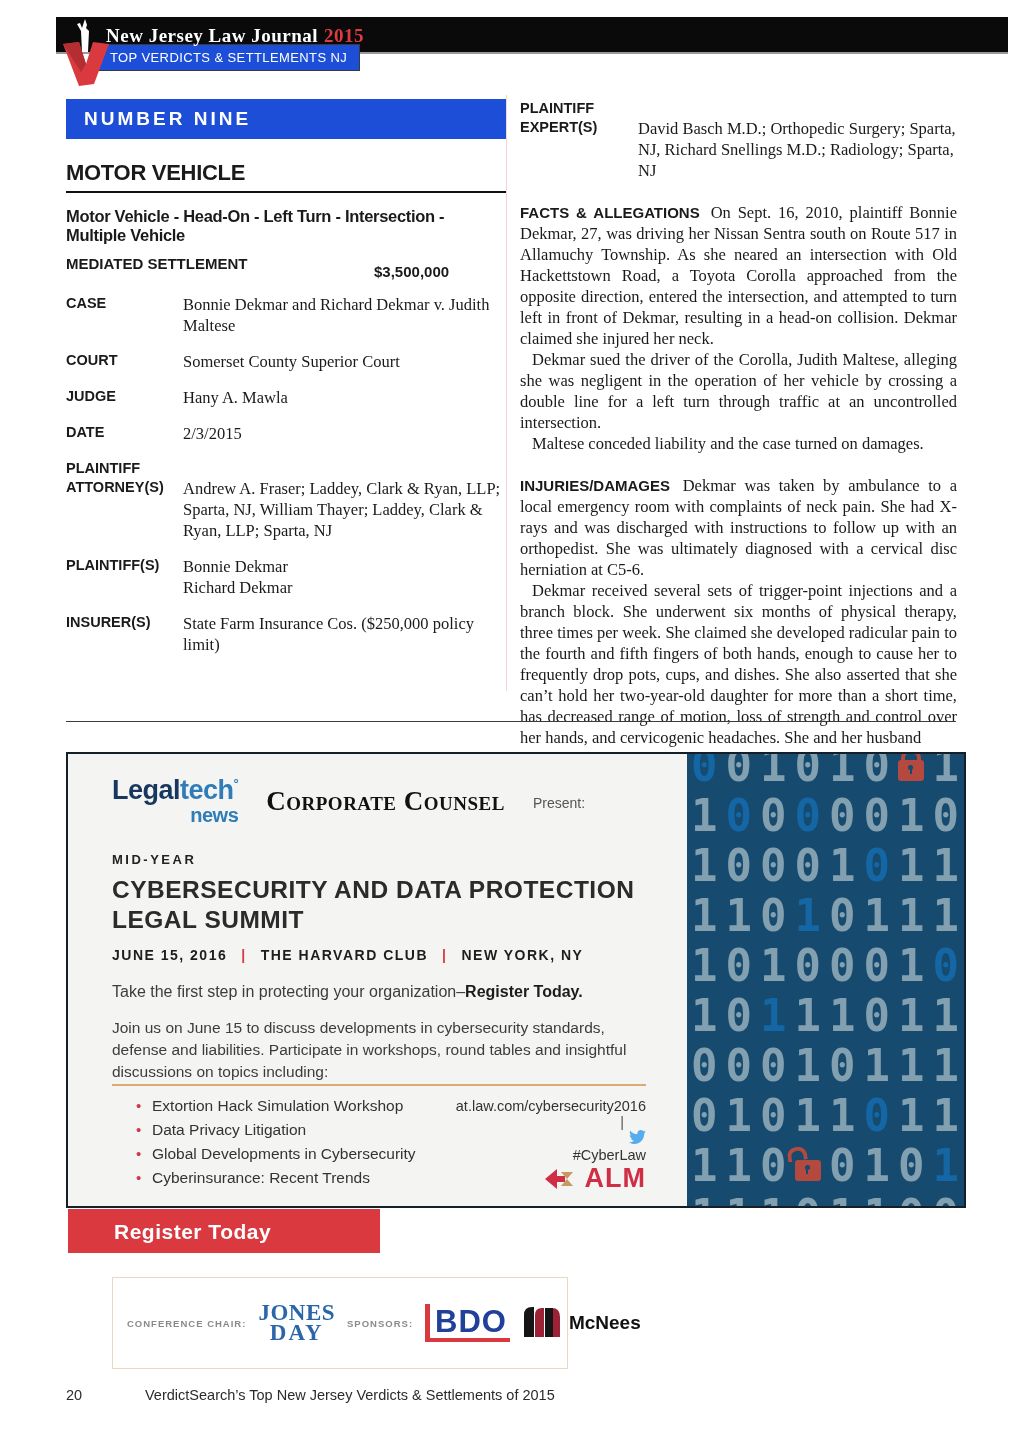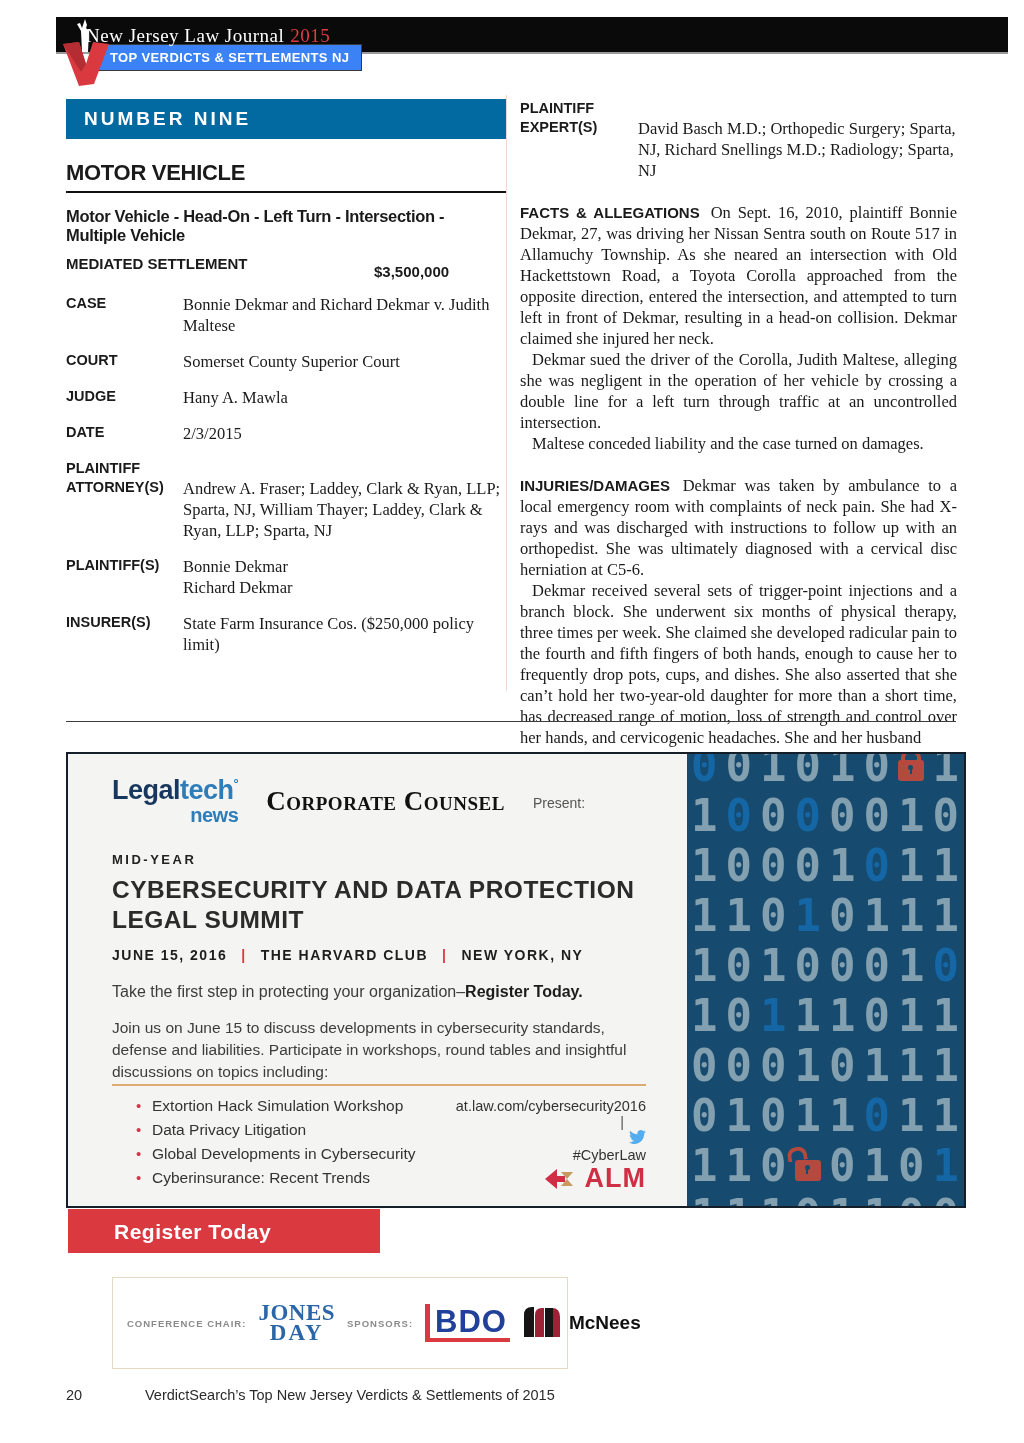--- a/index.html
+++ b/index.html
@@ -1,31 +1,31 @@
 <!DOCTYPE html>
 <html><head>
 <meta charset="utf-8">
 <style>
   html,body{margin:0;padding:0;}
   body{width:1024px;height:1443px;position:relative;background:#ffffff;overflow:hidden;
        font-family:"Liberation Sans",sans-serif;color:#1a1a1a;}
   
   .band{position:absolute;left:56px;right:16px;top:17px;height:35px;background:#0a0a0a;border-bottom:2px solid #9a9a9a;}
   .statue{position:absolute;left:74px;top:19px;z-index:3;}
-  .journal{position:absolute;left:86px;top:25px;z-index:3;font-family:"Liberation Serif",serif;
-           font-weight:normal;font-size:19px;color:#fff;letter-spacing:.5px;}
+  .journal{position:absolute;left:106px;top:25px;z-index:3;font-family:"Liberation Serif",serif;
+           font-weight:bold;font-size:19px;color:#fff;letter-spacing:.5px;}
   .journal .yr{color:#e03b41;margin-left:6px;}
-  .badge{position:absolute;left:97px;top:44px;z-index:2;background:#3b82f6;border:1px solid #3a3a3a;
-         color:#fff;font-weight:bold;font-size:13px;letter-spacing:.4px;padding:5px 12px;white-space:nowrap;}
+  .badge{position:absolute;left:97px;top:44px;z-index:2;background:#1d4ed8;border:1px solid #3a3a3a;
+         color:#fff;font-weight:normal;font-size:13px;letter-spacing:.4px;padding:5px 12px;white-space:nowrap;}
   .vlogo{position:absolute;left:63px;top:42px;z-index:4;}
   
   .colL{position:absolute;left:66px;top:99px;width:440px;}
   .colR{position:absolute;left:520px;top:99px;width:437px;}
   .vdivider{position:absolute;left:506px;top:95px;width:1px;height:596px;background:#f2d6d6;}
-  .rankbox{background:#0369a1;color:#fff;font-weight:bold;font-size:19px;letter-spacing:3px;
+  .rankbox{background:#1d4ed8;color:#fff;font-weight:bold;font-size:19px;letter-spacing:3px;
            height:40px;line-height:40px;padding-left:18px;margin-bottom:21px;}
   .category{font-size:22px;font-weight:bold;letter-spacing:-.3px;border-bottom:2px solid #111;
             padding-bottom:5px;margin-bottom:14px;}
   .tags{font-size:16.5px;font-weight:bold;letter-spacing:-.3px;margin-bottom:10px;}
   .title{font-family:"Liberation Serif",serif;font-size:29px;line-height:36px;font-weight:normal;
          margin-bottom:20px;color:#141414;}
   .setrow{position:relative;font-weight:bold;font-size:15px;margin-bottom:22px;}
   .setrow .amount{position:absolute;left:308px;top:0;margin-top:8px;}
   .drow{display:flex;margin-bottom:15px;}
   .dlabel{width:117px;flex:0 0 117px;font-weight:bold;font-size:14.5px;line-height:19px;}

